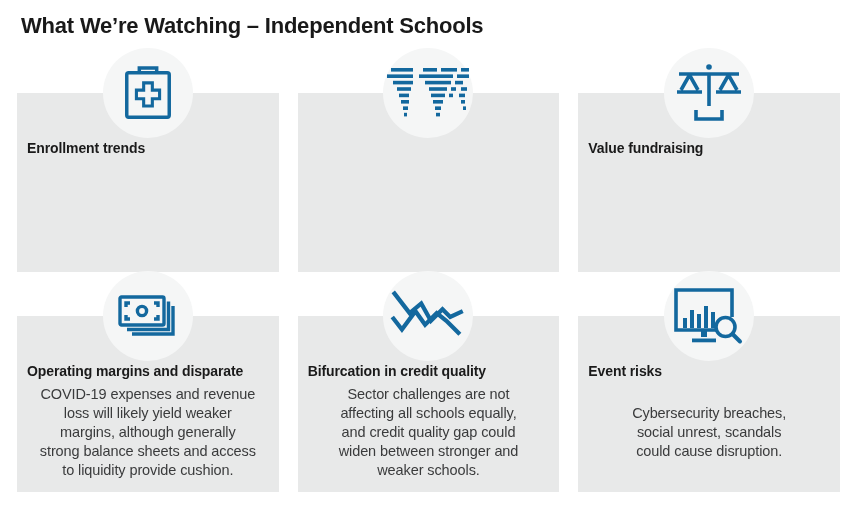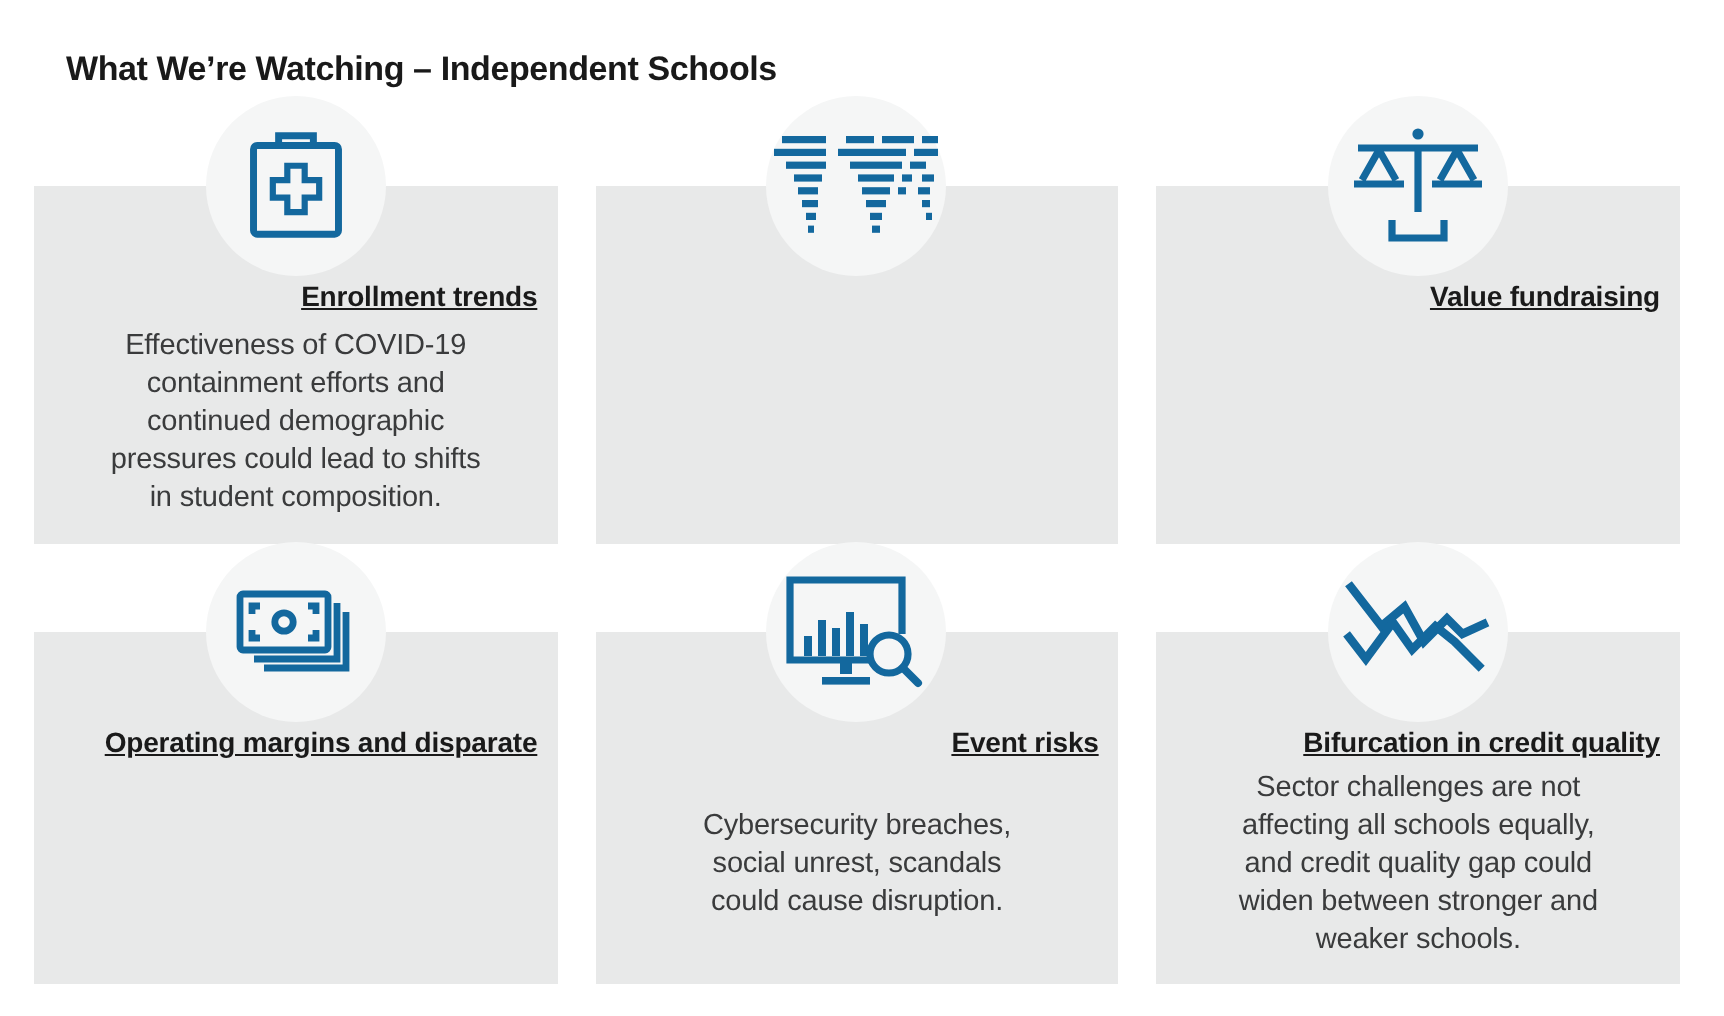--- a/index.html
+++ b/index.html
@@ -2,22 +2,22 @@
 <html style="--accent-blue: #13689E; --card-bg: #E8E9E9; --circle-bg: #F5F6F6; --heading-text: #1A1A1A; --body-text: #3A3B3C; --title-text: #191919; --page-bg: #FFFFFF;"><head>
 <meta charset="utf-8">
 <style>
   html,body{margin:0;padding:0;background:#fff;}
   .stage{
     position:relative;width:862px;height:508px;overflow:hidden;
     background:var(--page-bg,#fff);
     font-family:"Liberation Sans",sans-serif;
   }
   .page-title{
-    position:absolute;left:17px;top:9px;margin:16px;
-    font-size:17px;font-weight:700;letter-spacing:-0.2px;
+    position:absolute;left:17px;top:9px;margin:4px;
+    font-size:22px;font-weight:700;letter-spacing:-0.2px;
     color:var(--title-text,#191919);
     text-align:center;
   }
   .grid{
     position:absolute;left:17px;top:93px;width:823px;
     display:grid;grid-template-columns:repeat(3,1fr);
     grid-template-rows:179px 176px;column-gap:19px;row-gap:44px;
   }
   .card{
     position:relative;background:var(--card-bg,#E8E9E9);
@@ -25,22 +25,22 @@
     padding:47px 10px 6px;
   }
   .circle{
     position:absolute;top:-45px;left:50%;transform:translateX(-50%);
     width:90px;height:90px;border-radius:50%;
     background:var(--circle-bg,#F5F6F6);
     display:flex;align-items:center;justify-content:center;
     color:var(--accent-blue,#13689E);
   }
   .card h2{
-    margin:0;font-size:14px;font-weight:700;text-align:right;
-    letter-spacing:-0.1px;color:var(--heading-text,#1A1A1A);text-decoration:underline;
+    margin:0;font-size:14px;font-weight:700;text-align:left;
+    letter-spacing:-0.1px;color:var(--heading-text,#1A1A1A);
   }
   .bodywrap{flex:1;display:flex;align-items:center;justify-content:center;}
   .card p{
     margin:0;font-size:14.5px;line-height:19px;text-align:center;
     white-space:pre-line;letter-spacing:-0.1px;color:var(--body-text,#3A3B3C);
   }
   .ic{stroke:currentColor;fill:none;}
   .ic-fill{fill:currentColor;stroke:none;}
 </style>
 </head>
@@ -53,27 +53,20 @@
 
     <div class="card">
       <span class="circle">
         <svg width="58" height="56" viewBox="0 0 60 58" aria-hidden="true">
           <path class="ic" stroke-width="3.6" d="M21 8 V3 H39 V8"></path>
           <rect class="ic" stroke-width="3.6" x="8" y="8" width="44" height="46" rx="2"></rect>
           <path class="ic" stroke-width="3.2" d="M25.5 18.5 h9 v7.5 h7.5 v9 h-7.5 v7.5 h-9 v-7.5 h-7.5 v-9 h7.5 Z"></path>
         </svg>
       </span>
       <h2>Enrollment trends</h2>
-      <div class="bodywrap">
-        <p>Effectiveness of COVID-19
-containment efforts and
-continued demographic
-pressures could lead to shifts
-in student composition.</p>
-      </div>
     </div>
 
     <div class="card">
       <span class="circle">
         <svg width="86" height="50" viewBox="0 0 86 50" aria-hidden="true">
           <g class="ic-fill">
             <rect x="6" y="0" width="22" height="3.6"></rect>
               <rect x="38" y="0" width="14" height="3.6"></rect>
               <rect x="56" y="0" width="16" height="3.6"></rect>
               <rect x="76" y="0" width="8" height="3.6"></rect>
@@ -121,20 +114,44 @@
     <div class="card">
       <span class="circle">
         <svg width="60" height="42" viewBox="0 0 60 42" aria-hidden="true">
           <rect class="ic" stroke-width="3.4" x="2" y="2" width="44" height="28" rx="1.5"></rect>
           <circle class="ic" stroke-width="3.4" cx="24" cy="16" r="4.6"></circle>
           <path class="ic" stroke-width="3.4" d="M8 12 V8 H12 M36 8 H40 V12 M40 20 V24 H36 M12 24 H8 V20"></path>
           <path class="ic" stroke-width="3.4" d="M50.5 6.5 V34.5 H9 M55 11 V39 H14"></path>
         </svg>
       </span>
       <h2>Operating margins and disparate</h2>
+      <div class="bodywrap">
+        <p>COVID-19 expenses and revenue
+loss will likely yield weaker
+margins, although generally
+strong balance sheets and access
+to liquidity provide cushion.</p>
+      </div>
+    </div>
+
+    <div class="card">
+      <span class="circle">
+        <svg width="78" height="56" viewBox="0 0 78 58" aria-hidden="true">
+          <path class="ic" stroke-width="4.4" d="M3 4 L20 26 L32 16 L42 34 L54 22 L62 30 L75 24"></path>
+          <path class="ic" stroke-width="4.4" d="M2 30 L12 43 L26 24 L36 38 L48 26 L58 34 L72 48"></path>
+        </svg>
+      </span>
+      <h2>Bifurcation in credit quality</h2>
+      <div class="bodywrap">
+        <p>Sector challenges are not
+affecting all schools equally,
+and credit quality gap could
+widen between stronger and
+weaker schools.</p>
+      </div>
     </div>
 
     <div class="card">
       <span class="circle">
         <svg width="74" height="60" viewBox="0 0 74 60" aria-hidden="true">
           <path class="ic" stroke-width="3.6" d="M44 44 H4 V4 H60 V31"></path>
           <g class="ic-fill">
             <rect x="11" y="32" width="4" height="10"></rect>
             <rect x="18" y="24" width="4" height="18"></rect>
             <rect x="25" y="28" width="4" height="14"></rect>
@@ -148,31 +165,14 @@
         </svg>
       </span>
       <h2>Event risks</h2>
       <div class="bodywrap">
         <p>Cybersecurity breaches,
 social unrest, scandals
 could cause disruption.</p>
       </div>
     </div>
 
-    <div class="card">
-      <span class="circle">
-        <svg width="78" height="56" viewBox="0 0 78 58" aria-hidden="true">
-          <path class="ic" stroke-width="4.4" d="M3 4 L20 26 L32 16 L42 34 L54 22 L62 30 L75 24"></path>
-          <path class="ic" stroke-width="4.4" d="M2 30 L12 43 L26 24 L36 38 L48 26 L58 34 L72 48"></path>
-        </svg>
-      </span>
-      <h2>Bifurcation in credit quality</h2>
-      <div class="bodywrap">
-        <p>Sector challenges are not
-affecting all schools equally,
-and credit quality gap could
-widen between stronger and
-weaker schools.</p>
-      </div>
-    </div>
-
   </div>
 </div>
 
 </body></html>

